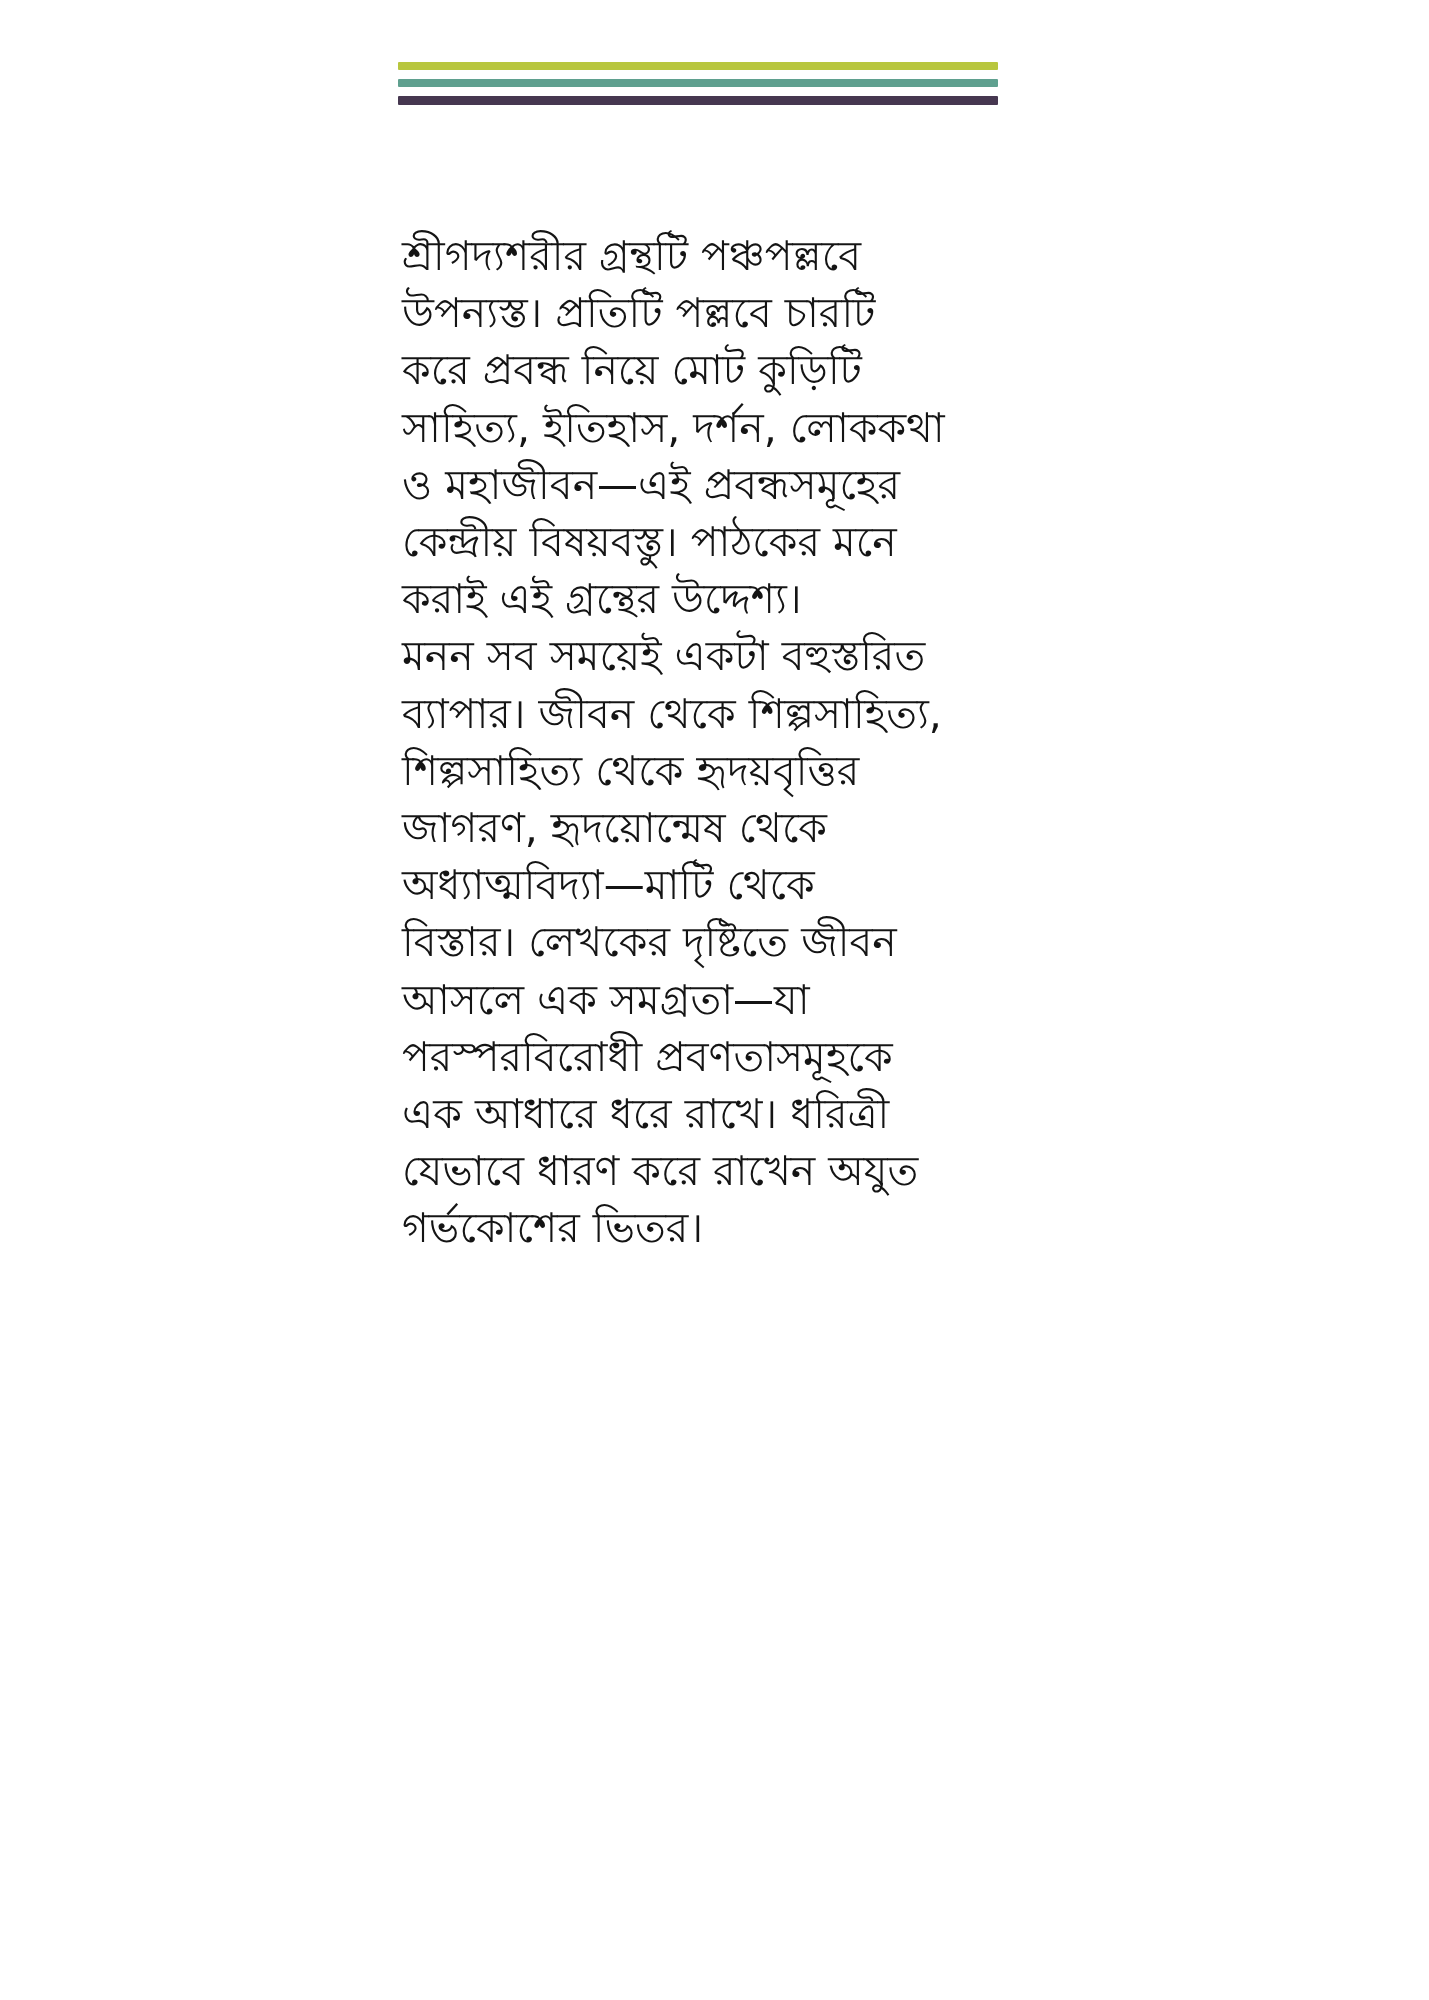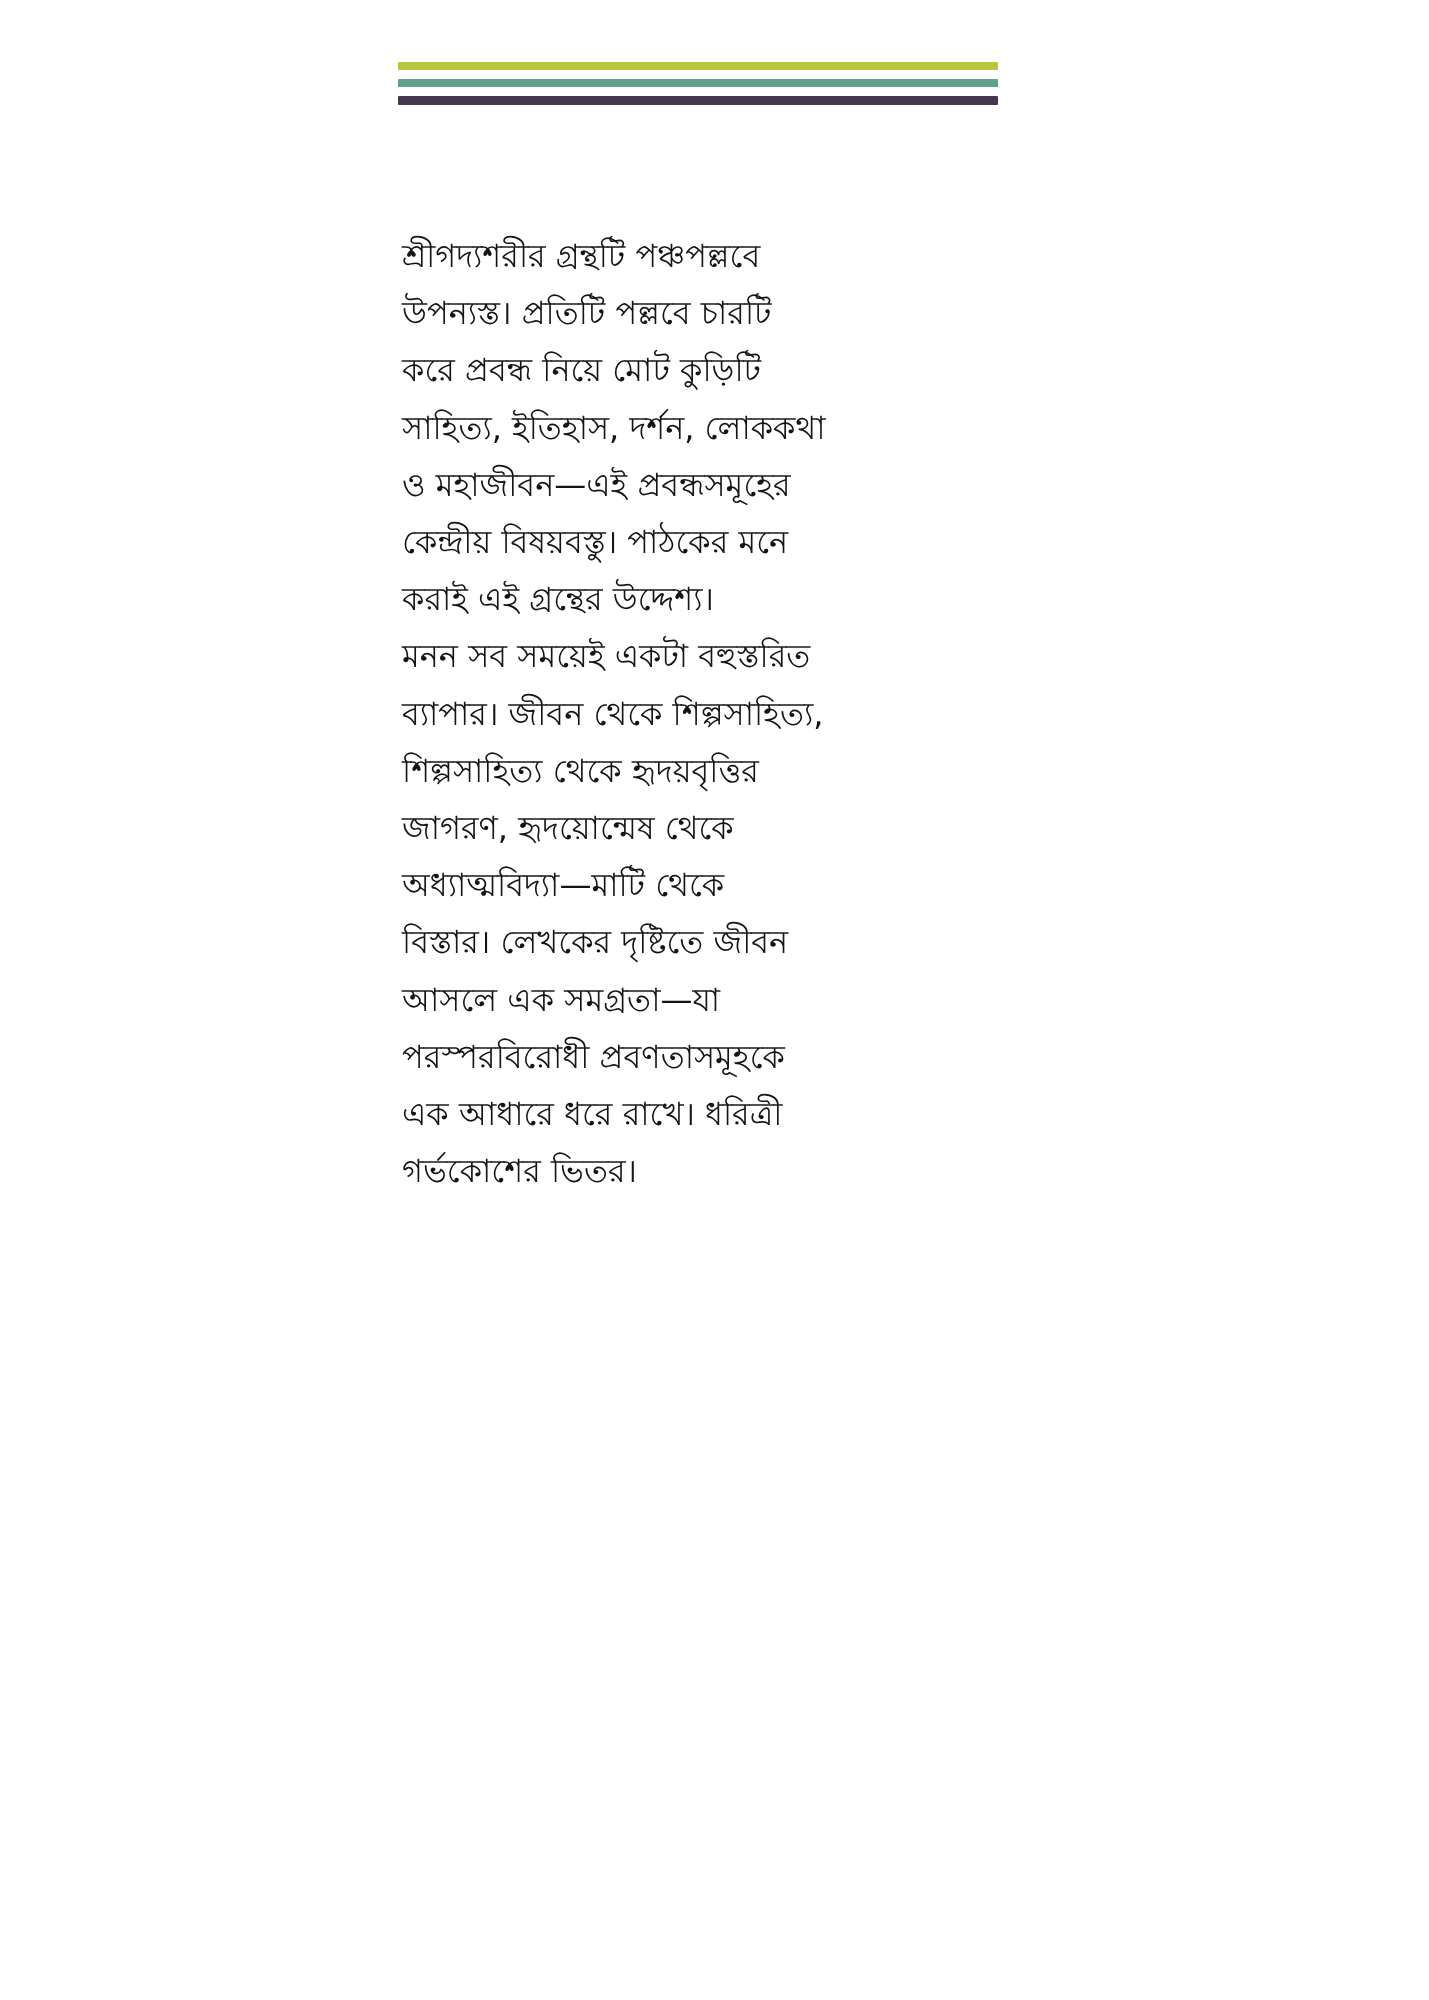--- a/index.html
+++ b/index.html
@@ -26,21 +26,21 @@
       margin-bottom: 9px;
       border-radius: 1px;
     }
     .rule.r3 { height: 9px; }
     .body-text {
       position: absolute;
       left: 402px;
       top: 228px;
       width: 640px;
       color: #141414;
-      font-size: 32px;
+      font-size: 41px;
       line-height: 57.2px;
     }
     .line {
       display: block;
       white-space: nowrap;
     }
   </style>
 </head>
 <body>
 
@@ -60,14 +60,15 @@
   <span class="line">করাই এই গ্রন্থের উদ্দেশ্য।</span>
   <span class="line">মনন সব সময়েই একটা বহুস্তরিত</span>
   <span class="line">ব্যাপার। জীবন থেকে শিল্পসাহিত্য,</span>
   <span class="line">শিল্পসাহিত্য থেকে হৃদয়বৃত্তির</span>
   <span class="line">জাগরণ, হৃদয়োন্মেষ থেকে</span>
   <span class="line">অধ্যাত্মবিদ্যা—মাটি থেকে</span>
   <span class="line">বিস্তার। লেখকের দৃষ্টিতে জীবন</span>
   <span class="line">আসলে এক সমগ্রতা—যা</span>
   <span class="line">পরস্পরবিরোধী প্রবণতাসমূহকে</span>
   <span class="line">এক আধারে ধরে রাখে। ধরিত্রী</span>
+  <span class="line">যেভাবে ধারণ করে রাখেন অযুত</span>
   <span class="line">গর্ভকোশের ভিতর।</span>
 </div>
 
 </body></html>

